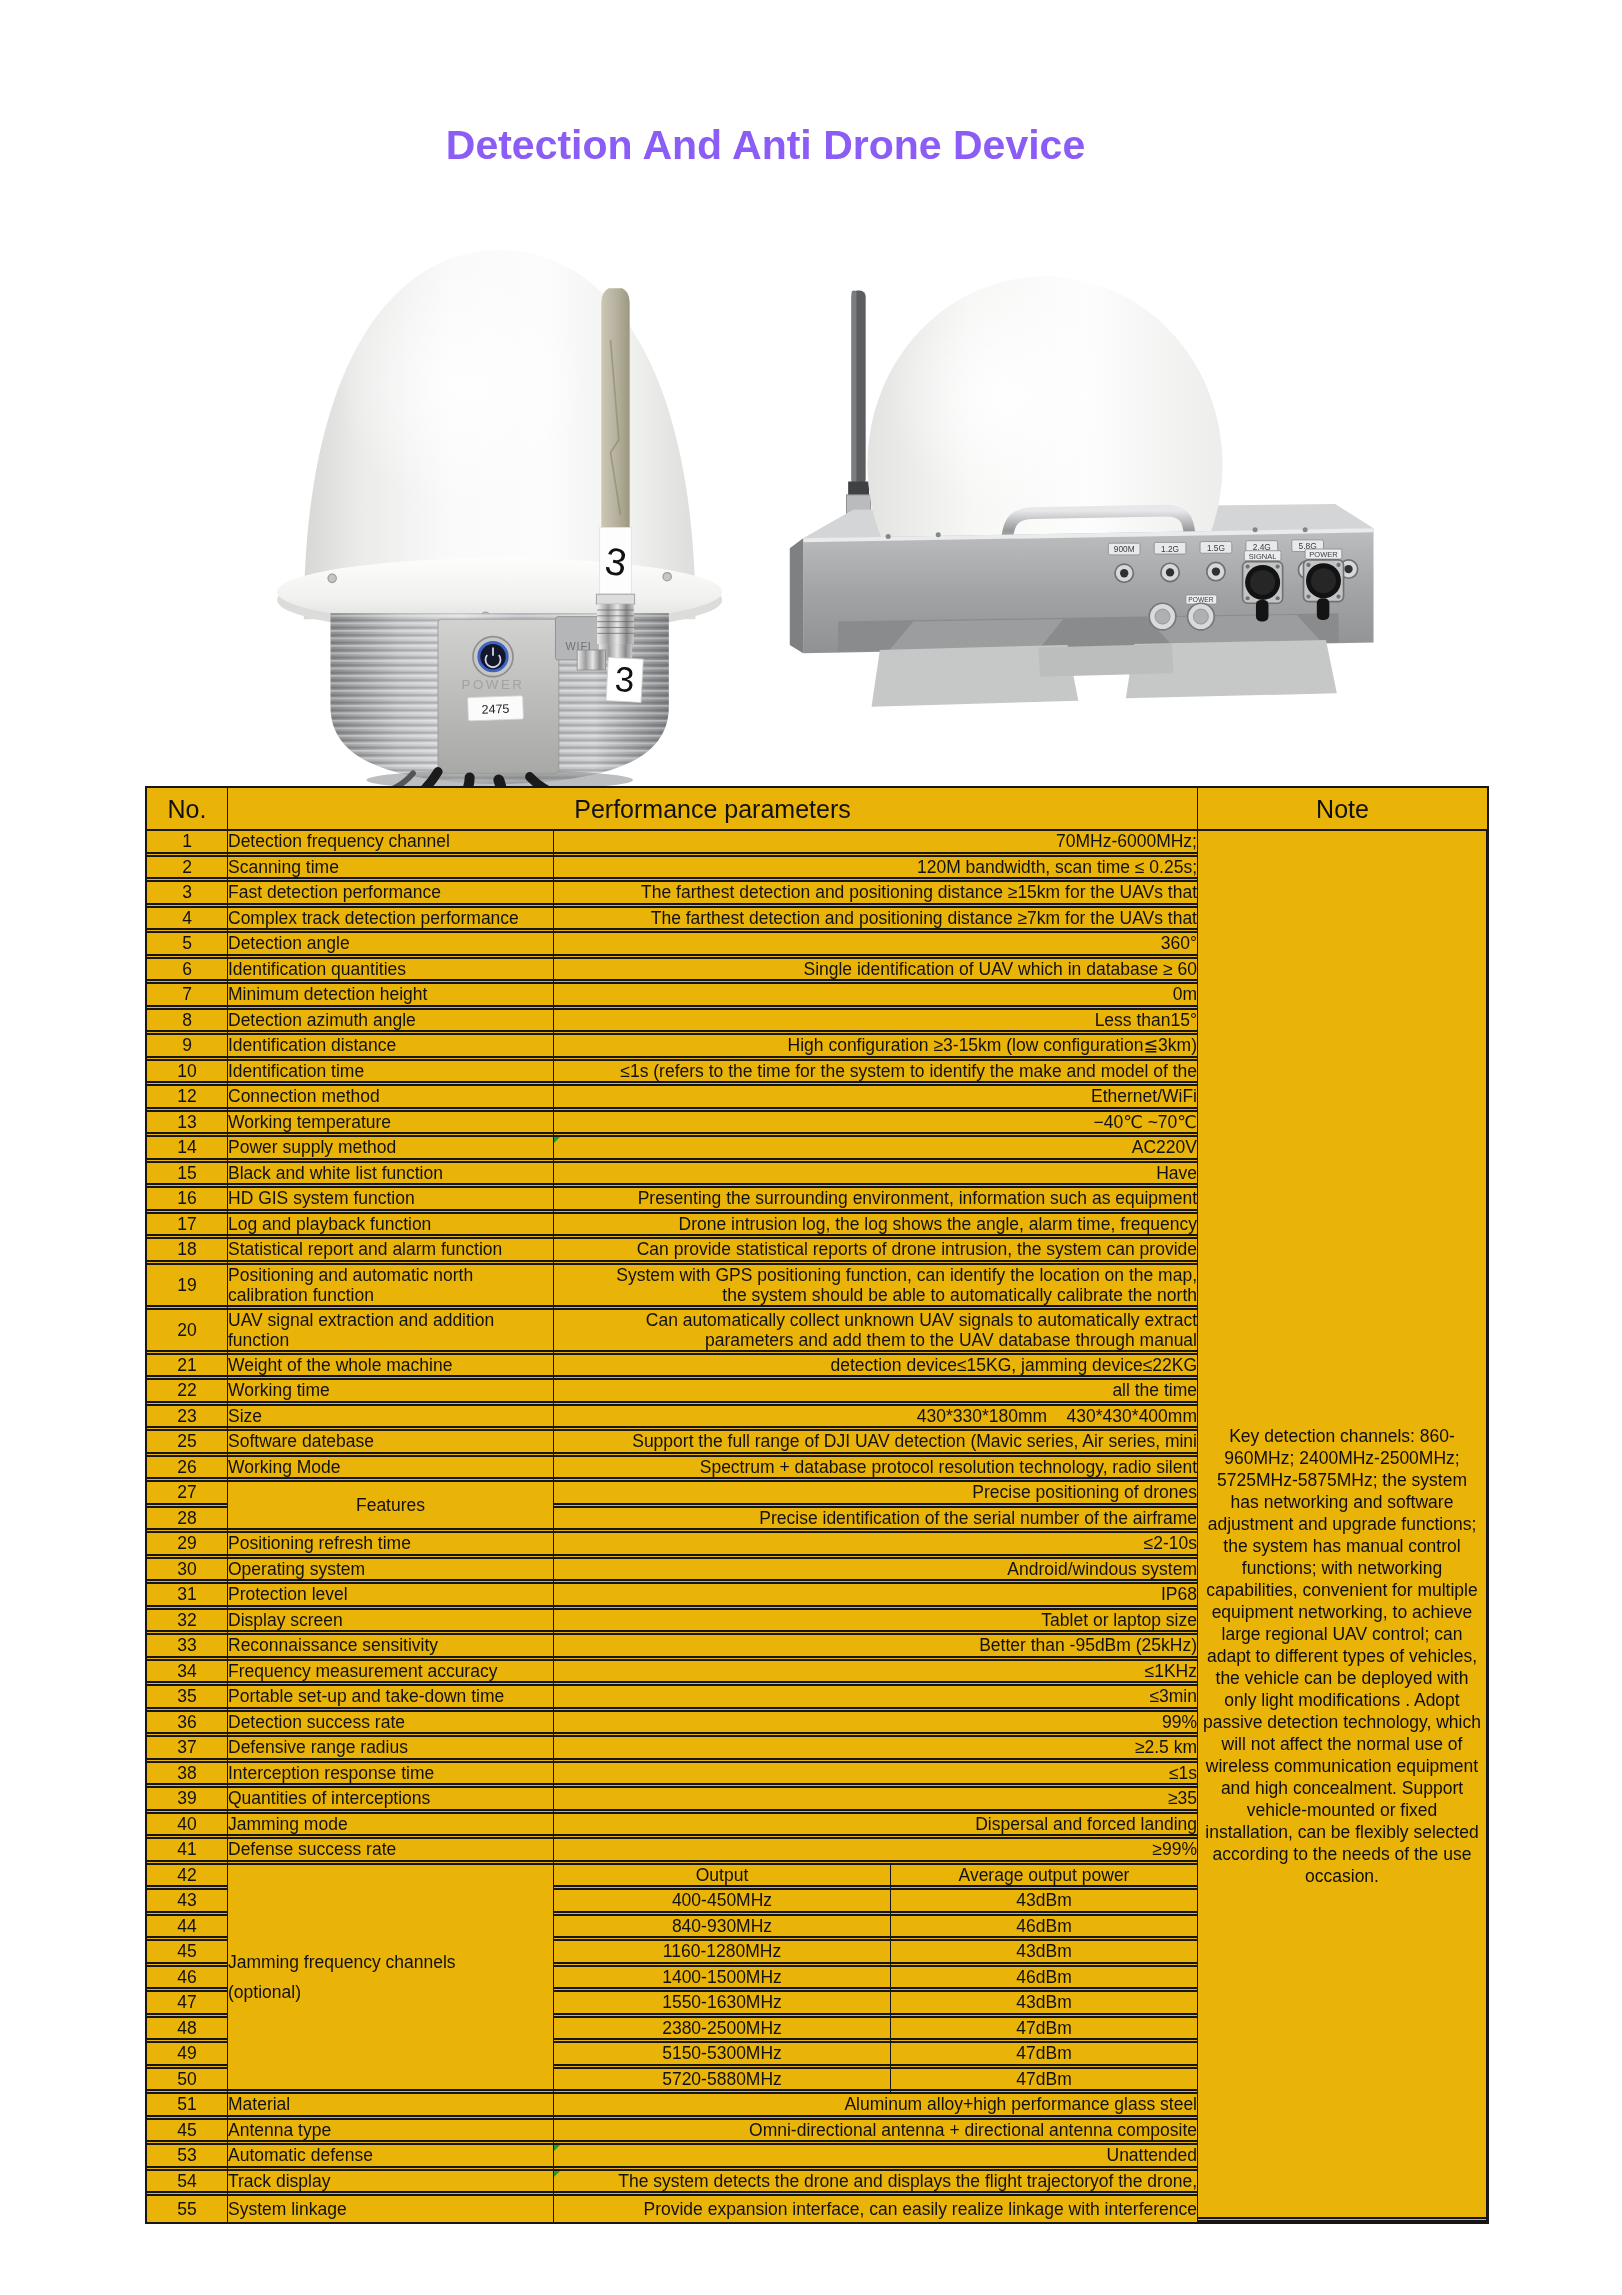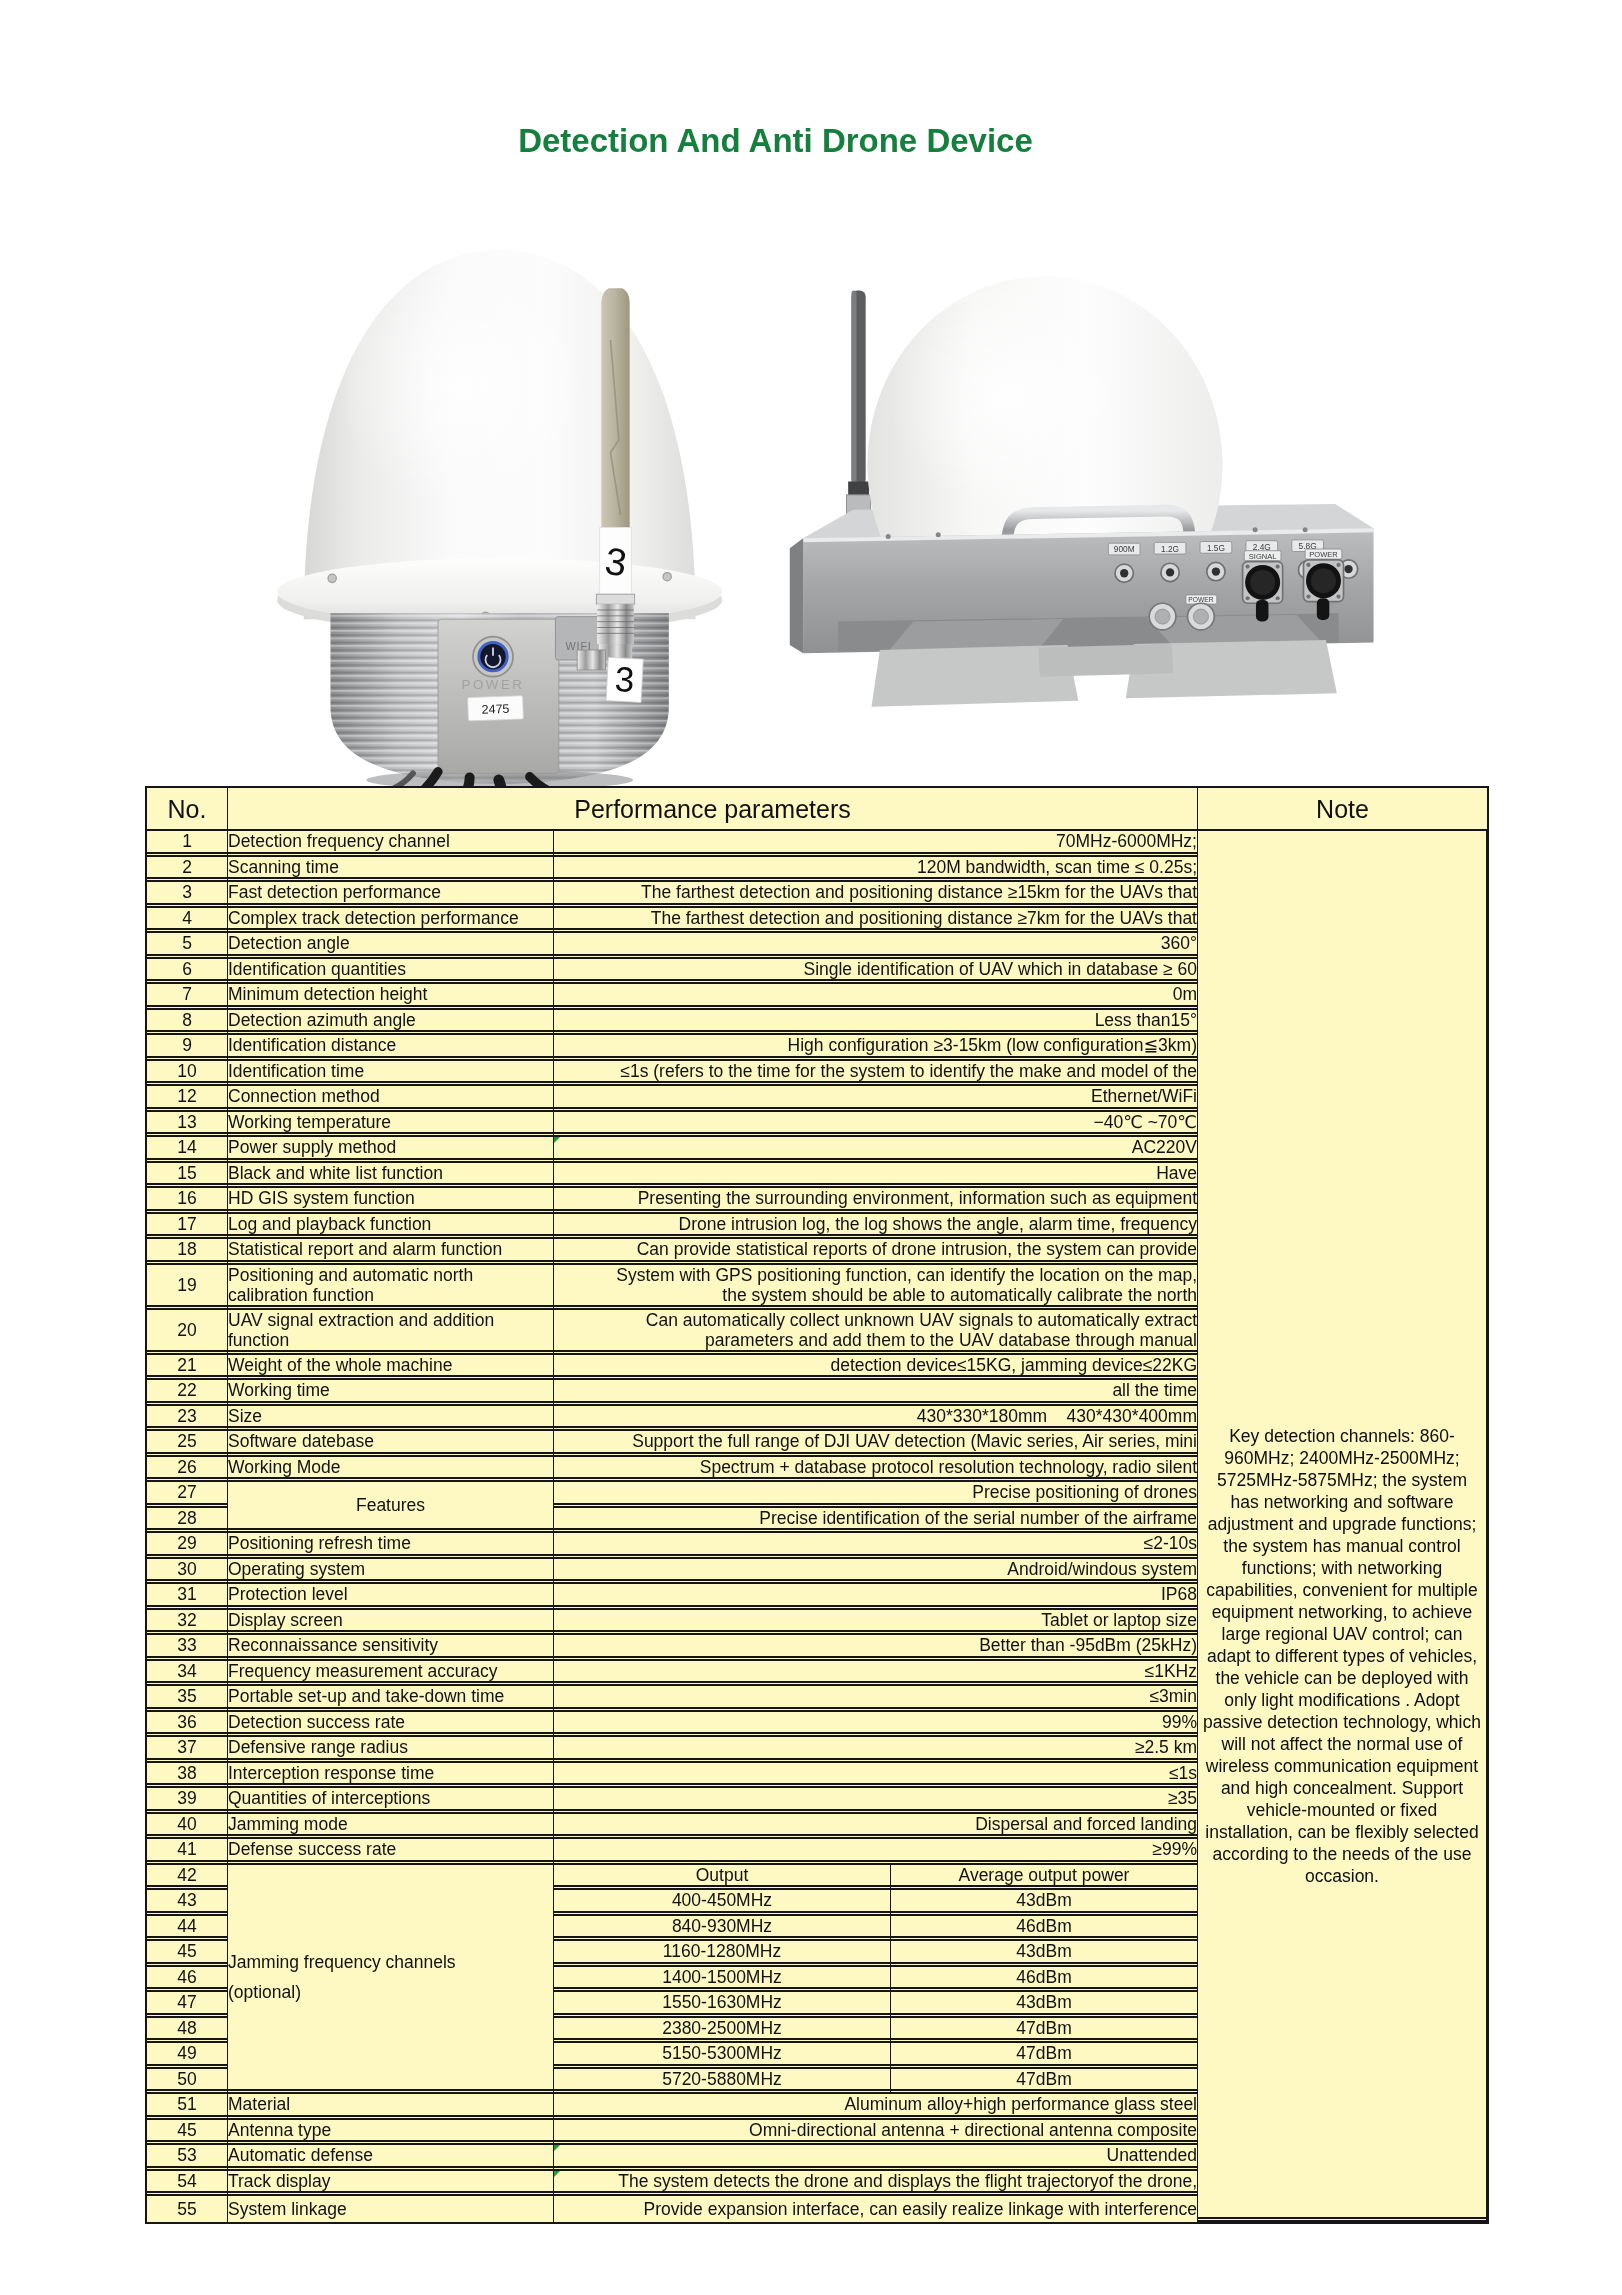--- a/index.html
+++ b/index.html
@@ -3,31 +3,31 @@
 <meta charset="utf-8">
 <style>
   html,body{margin:0;padding:0;}
   body{
     width:1623px;height:2295px;background:#ffffff;position:relative;
     font-family:"Liberation Sans","DejaVu Sans",sans-serif;color:#111;
     overflow:hidden;
   }
   .page-title{
     position:absolute;top:122px;left:0;width:1531px;text-align:center;
-    font-size:33px;font-weight:bold;color:#15803d;letter-spacing:0;padding-left:10px;
+    font-size:41px;font-weight:bold;color:#8b5cf6;letter-spacing:0;
   }
   .photo{position:absolute;}
   #photo-left{left:267px;top:240px;}
   #photo-right{left:788px;top:263px;}
 
   
   table.spec{
     position:absolute;left:145px;top:786px;
     border-collapse:separate;border-spacing:0;table-layout:fixed;
-    border:2.5px solid #161616;background:#fef9c3;
+    border:2.5px solid #161616;background:#eab308;
   }
   .spec th,.spec td{
     box-sizing:border-box;overflow:hidden;padding:0;
     font-size:17.5px;line-height:20px;vertical-align:middle;
   }
   .spec thead th{
     height:43px;font-weight:normal;font-size:25px;
     border-bottom:2.5px solid #161616;border-right:1.7px solid #161616;
     white-space:nowrap;
   }

